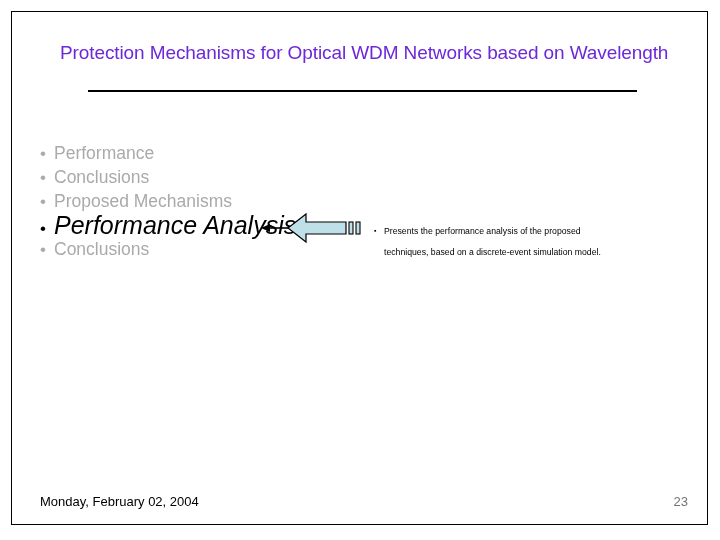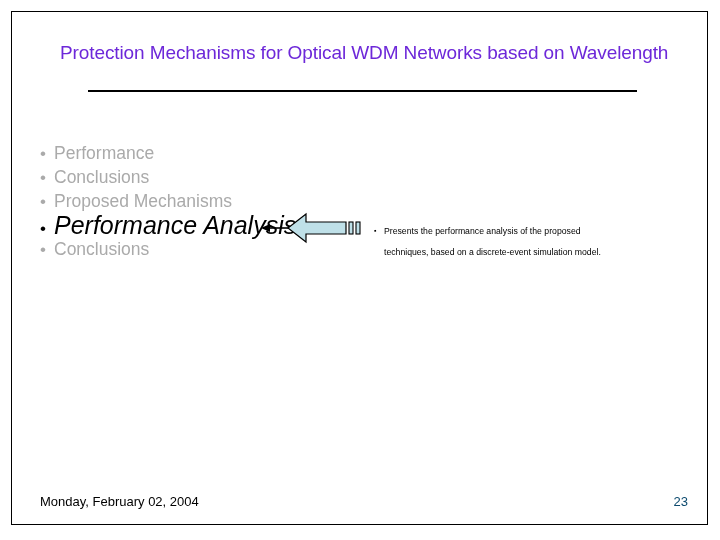--- a/index.html
+++ b/index.html
@@ -137,21 +137,21 @@
     top: 494px;
     font-size: 13px;
     color: #000000;
     white-space: nowrap;
   }
   #footer-page {
     position: absolute;
     right: 32px;
     top: 494px;
     font-size: 13px;
-    color: #0c4a6e;
+    color: #737373;
     text-align: right;
   }
 </style>
 </head>
 <body>
 
 <div id="slide">
 
   <div id="slide-border"></div>
 

